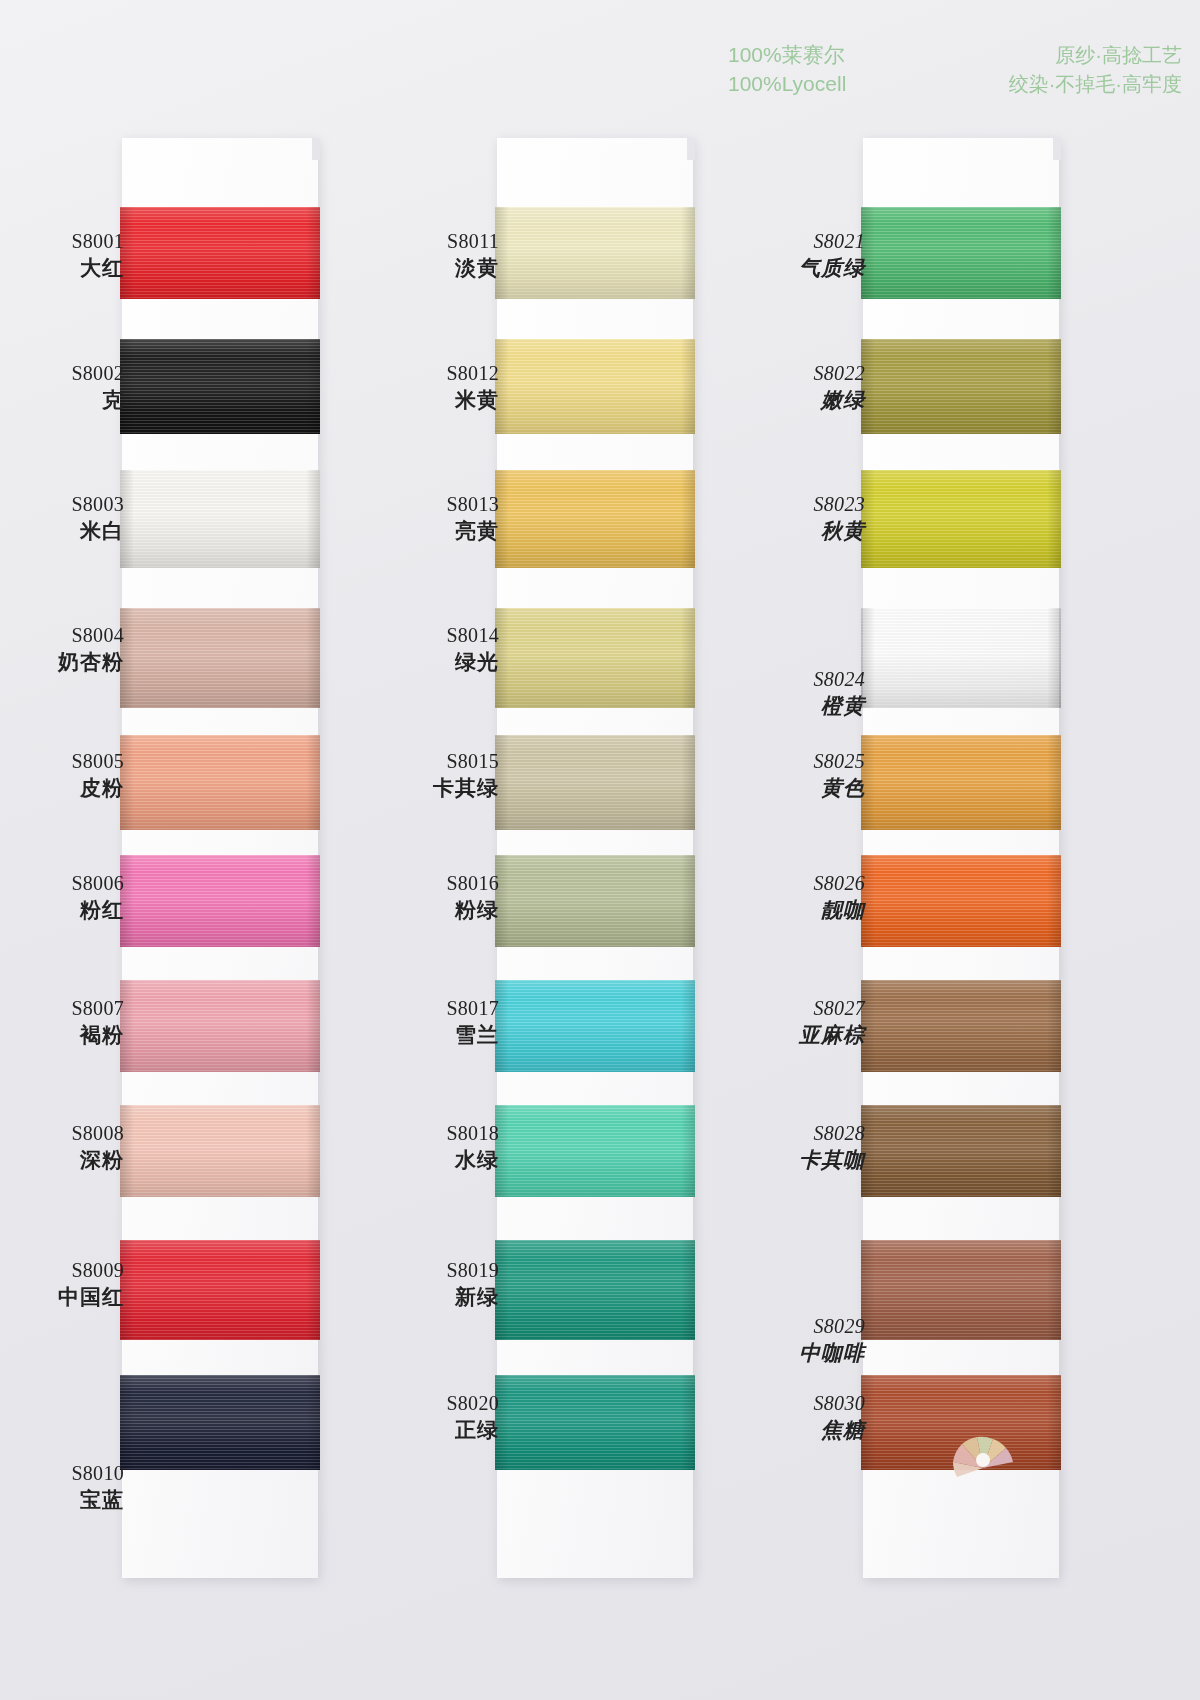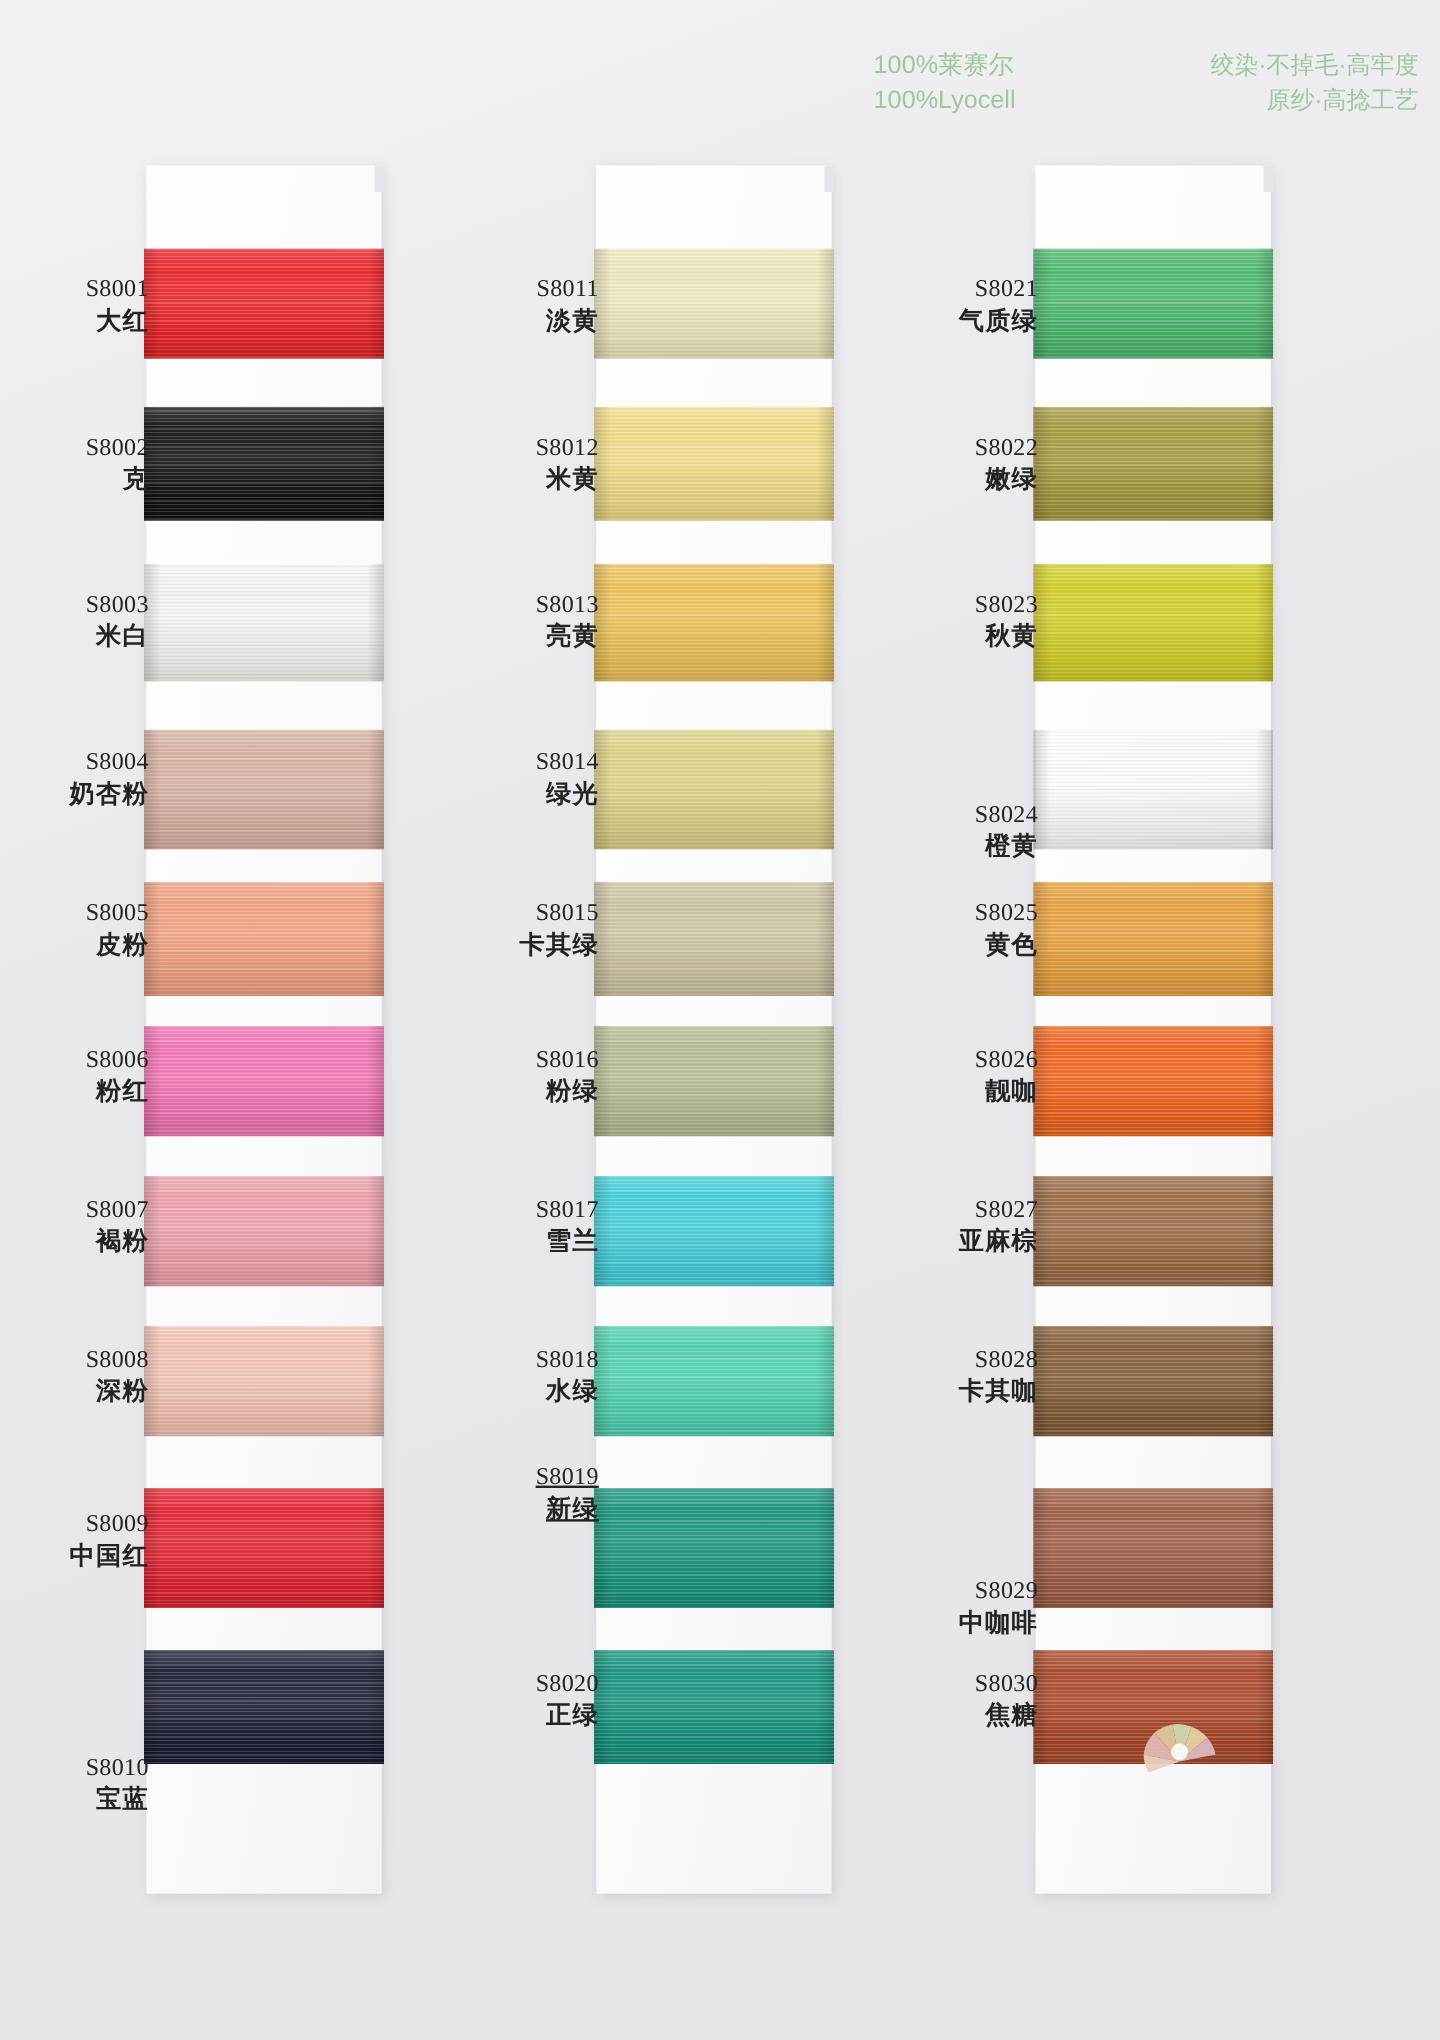--- a/index.html
+++ b/index.html
@@ -154,21 +154,21 @@
     display: block;
     font-size: 21px;
     line-height: 28px;
     font-weight: bold;
     letter-spacing: 1px;
     font-family: "Liberation Sans", sans-serif;
   }
 
   #lbl-col1 .label { left: 6px; }
   #lbl-col2 .label { left: 381px; }
-  #lbl-col3 .label { left: 747px; }
+  #lbl-col3 .label { left: 747px; font-style: italic; }
 
   
   #watermark {
     position: absolute;
     left: 946px;
     top: 1416px;
     width: 74px;
     height: 66px;
     opacity: 0.95;
   }
@@ -177,22 +177,22 @@
 <body>
 
 <div id="card">
 
   <div id="header">
     <div id="subtitle">
       <div>100%莱赛尔</div>
       <div>100%Lyocell</div>
     </div>
     <div id="tagline">
+      <div>原纱·高捻工艺</div>
       <div>绞染·不掉毛·高牢度</div>
-      <div>原纱·高捻工艺</div>
     </div>
   </div>
 
   <div class="column" id="col1">
       <span class="notch"></span>
       <div class="swatch" style="top: 69px; height: 92px;">
         <div class="yarn" style="background: rgb(236, 34, 40);"></div>
         <div class="threads"></div>
         <div class="sheen"></div>
         <div class="edgeL"></div>
@@ -477,21 +477,21 @@
         <span class="name">粉绿</span>
       </div>
       <div class="label" style="top: 995px;">
         <span class="code">S8017</span>
         <span class="name">雪兰</span>
       </div>
       <div class="label" style="top: 1120px;">
         <span class="code">S8018</span>
         <span class="name">水绿</span>
       </div>
-      <div class="label" style="top: 1218px; text-decoration: underline;">
+      <div class="label" style="top: 1257px;">
         <span class="code">S8019</span>
         <span class="name">新绿</span>
       </div>
       <div class="label" style="top: 1390px;">
         <span class="code">S8020</span>
         <span class="name">正绿</span>
       </div>
     </div>
   <div id="lbl-col3">
       <div class="label" style="top: 228px;">

